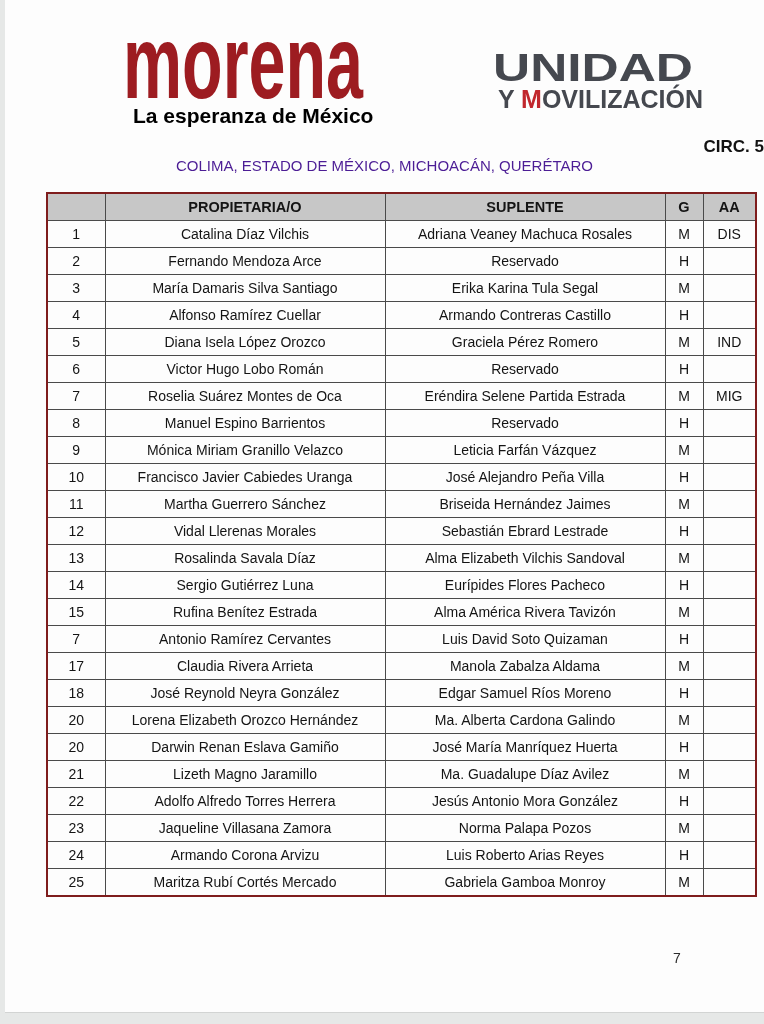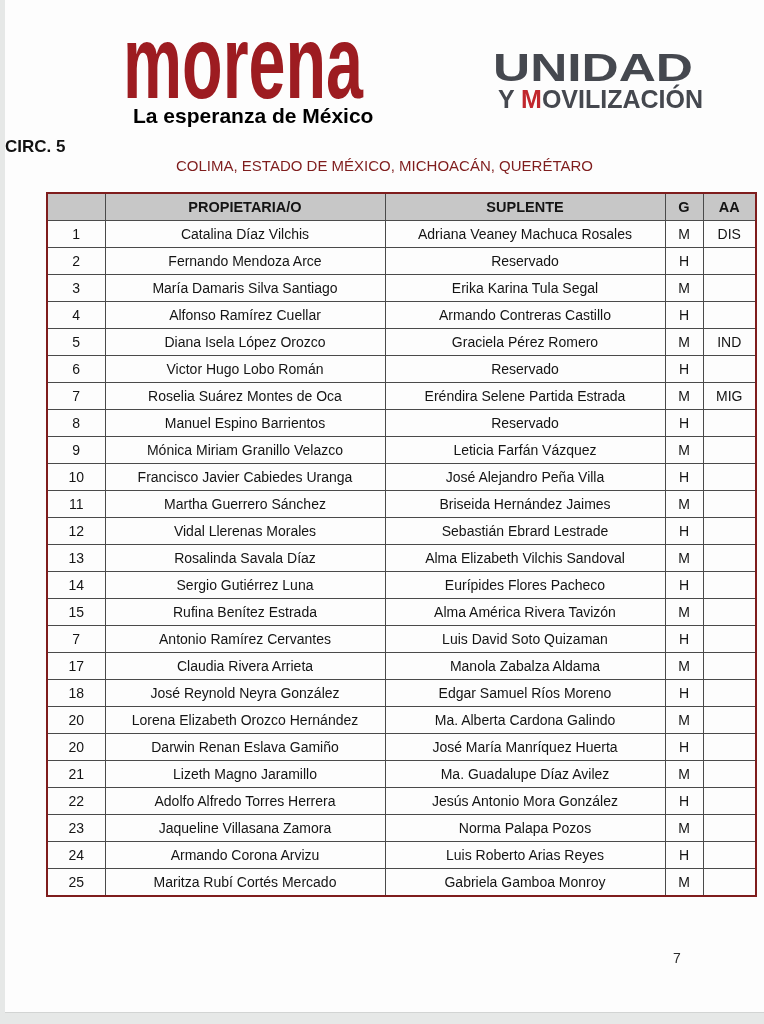--- a/index.html
+++ b/index.html
@@ -22,25 +22,25 @@
   .unidad-logo{position:absolute;left:480px;top:52px;width:218px;text-align:center}
   .unidad-line1-svg{display:block;margin:0 auto;overflow:visible}
   .unidad-line2{
     margin-top:1px;font-size:25px;font-weight:bold;letter-spacing:0px;
     color:#45484f;white-space:nowrap;text-align:right;
   }
   .unidad-line2 .m-red{color:#c1272d}
   
   .doc-title{
     position:absolute;left:0;top:137px;width:100%;
-    text-align:left;font-size:17px;font-weight:bold;color:#121212;
+    text-align:right;font-size:17px;font-weight:bold;color:#121212;
   }
   .doc-subtitle{
     position:absolute;left:0;top:157px;width:100%;
-    text-align:center;font-size:15px;color:#7f1d1d;
+    text-align:center;font-size:15px;color:#4c1d95;
   }
   
   table.candidates{
     position:absolute;left:41px;top:192px;width:709px;
     border-collapse:collapse;table-layout:fixed;
     font-size:14px;color:#141414;border:2px solid #7f1d1d;
   }
   .candidates th,.candidates td{
     border:1px solid #4a4a4a;text-align:center;vertical-align:middle;
     padding:0 2px;height:26px;line-height:15px;overflow:hidden;white-space:nowrap;

